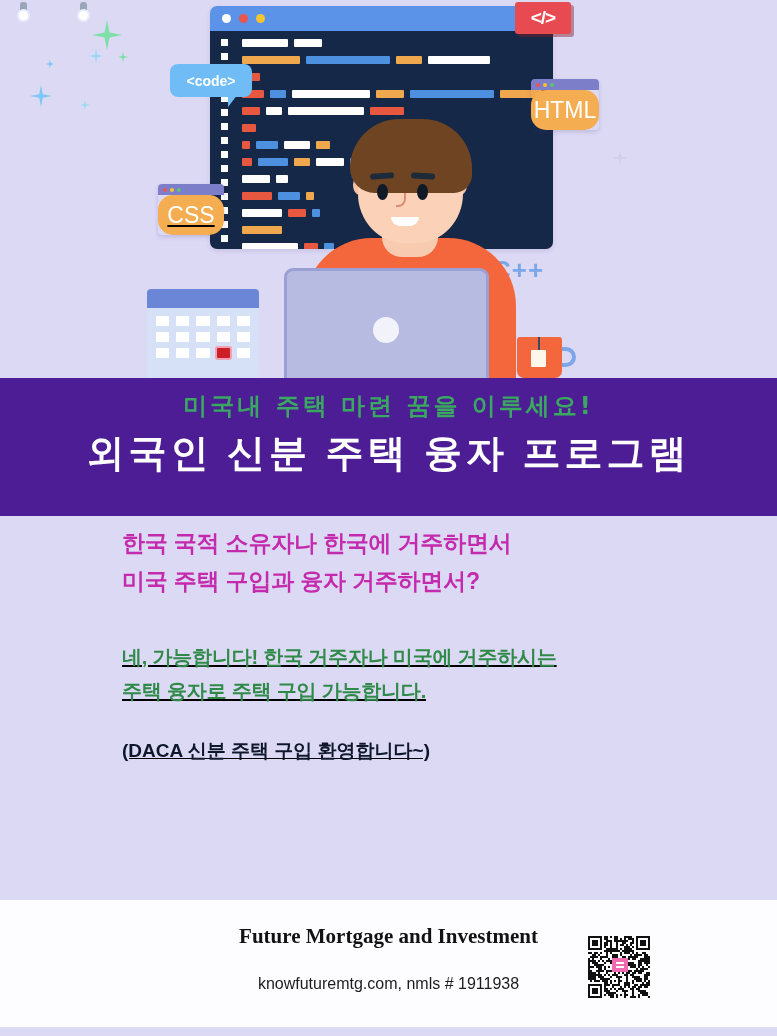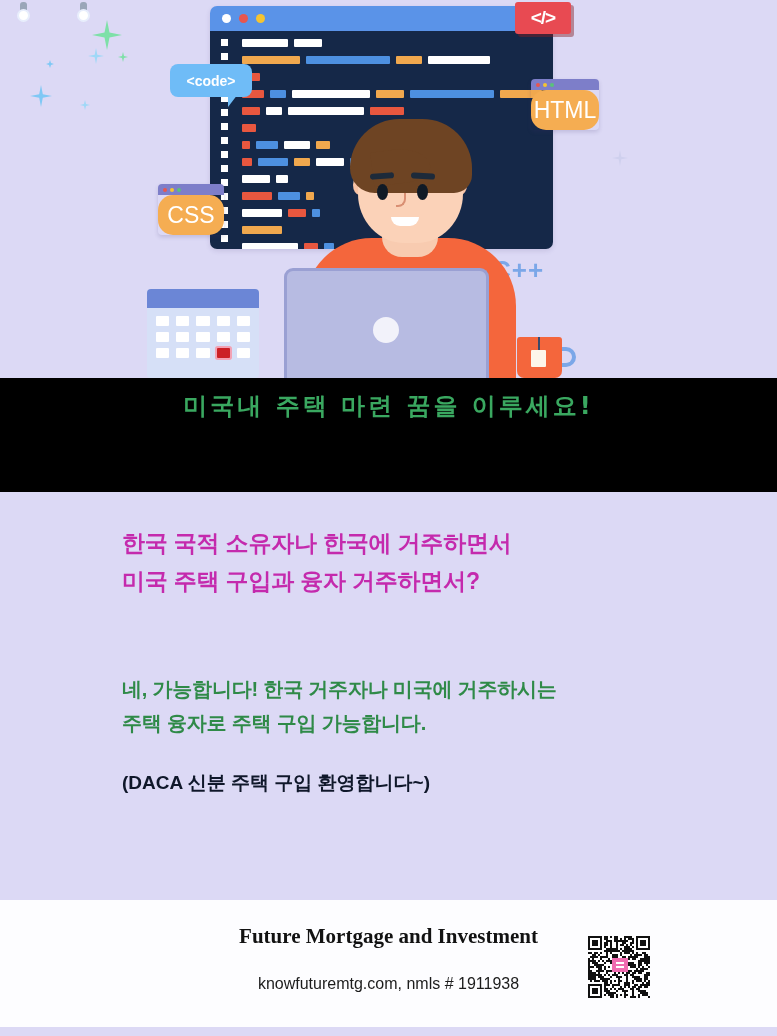--- a/index.html
+++ b/index.html
@@ -51,21 +51,21 @@
       display: flex; align-items: center; justify-content: center; }
   .bubble-code:after { content: ""; position: absolute; left: 58px; top: 30px;
       border-left: 10px solid #6fbcf7; border-bottom: 13px solid transparent; }
   .card-win { position: absolute; border-radius: 4px; overflow: hidden; box-shadow: 0 2px 4px rgba(60,50,110,.18); }
   .card-win .cw-bar { height: 11px; background: #7d7ec9; display: flex; align-items: center; gap: 3px; padding-left: 5px; }
   .card-win .cw-bar i { width: 4px; height: 4px; border-radius: 50%; display: block; }
   .card-win .cw-body { background: #f5ad52; color: #fff; font-size: 23px; font-weight: 500;
       display: flex; align-items: center; justify-content: center; border-radius: 15px; }
   #card-html { left: 531px; top: 79px; width: 68px; }
   #card-html .cw-body { height: 40px; }
-  #card-css { left: 158px; top: 184px; width: 66px; }
+  #card-css { left: 158px; top: 184px; width: 66px; text-decoration: underline; }
   #card-css .cw-body { height: 40px; }
 
   .label-cpp { position: absolute; left: 492px; top: 255px; color: #7ba7e8;
       font-size: 26px; font-weight: bold; letter-spacing: 1px; }
 
   
   .person { position: absolute; left: 296px; top: 105px; width: 230px; height: 273px; }
   .torso { position: absolute; left: 8px; top: 133px; width: 212px; height: 140px; background: #f4663c;
            border-radius: 68px 68px 0 0; }
   .neck { position: absolute; left: 86px; top: 108px; width: 56px; height: 44px; background: #f8cbb0; border-radius: 0 0 20px 20px; }
@@ -105,30 +105,30 @@
 
   
   .mug { position: absolute; left: 517px; top: 337px; width: 45px; height: 41px;
          background: #f4663c; border-radius: 3px 3px 7px 7px; }
   .mug-handle { position: absolute; left: 558px; top: 347px; width: 18px; height: 20px;
          border: 4px solid #7ba7e8; border-left: none; border-radius: 0 12px 12px 0; }
   .mug-tag { position: absolute; left: 14px; top: 13px; width: 15px; height: 17px; background: #fdf6ea; border-radius: 1px; }
   .mug-string { position: absolute; left: 21px; top: 0px; width: 2px; height: 14px; background: #3a4a6b; }
 
   
-  .banner { position: absolute; left: 0; top: 378px; width: 777px; height: 114px;
-            background: #000000; text-align: center; }
+  .banner { position: absolute; left: 0; top: 378px; width: 777px; height: 138px;
+            background: #4c1d95; text-align: center; }
   .banner-kicker { color: #3aa860; font-size: 24px; font-weight: bold;
             letter-spacing: 3px; padding-top: 12px; font-family: "DejaVu Sans", sans-serif; }
   .banner-title { color: #ffffff; font-size: 38px; font-weight: bold; letter-spacing: 4px; margin-top: 6px; }
 
   
   .body-copy { position: absolute; left: 0; top: 492px; width: 777px; height: 408px; padding: 32px 0 0 122px; }
   .q-line { color: #c42aad; font-size: 23px; font-weight: bold; line-height: 38px; letter-spacing: -.2px; }
-  .a-block { margin-top: 72px; }
+  .a-block { margin-top: 40px; text-decoration: underline; }
   .a-line { color: #2f8a48; font-size: 20px; font-weight: bold; line-height: 34px; letter-spacing: -.2px; }
   .daca { margin-top: 30px; color: #0f172a; font-size: 19px; font-weight: bold; }
 
   
   .footer { position: absolute; left: 0; top: 900px; width: 777px; height: 127px; background: #fdfdff; }
   .footer-inner { padding-top: 24px; text-align: center; }
   .f-company { font-family: "Liberation Serif", serif; font-size: 21px; font-weight: bold; color: #121212; }
   .f-team { font-size: 17px; color: #1a1a1a; margin-top: 4px; }
   .f-contact { font-size: 16px; color: #1c1c1c; margin-top: 26px; }
   .qr { position: absolute; left: 588px; top: 936px; width: 62px; height: 62px; }
@@ -289,20 +289,21 @@
 
     <div class="mug-handle"></div>
     <div class="mug">
       <div class="mug-string"></div>
       <div class="mug-tag"></div>
     </div>
   </div>
 
   <div class="banner">
     <div class="banner-kicker">미국내 주택 마련 꿈을 이루세요!</div>
+    <div class="banner-title">외국인 신분 주택 융자 프로그램</div>
   </div>
 
   <div class="body-copy">
     <div class="q-line">한국 국적 소유자나 한국에 거주하면서</div>
     <div class="q-line">미국 주택 구입과 융자 거주하면서?</div>
     <div class="a-block">
       <div class="a-line">네, 가능합니다! 한국 거주자나 미국에 거주하시는</div>
       <div class="a-line">주택 융자로 주택 구입 가능합니다.</div>
       <div class="daca">(DACA 신분 주택 구입 환영합니다~)</div>
     </div>

